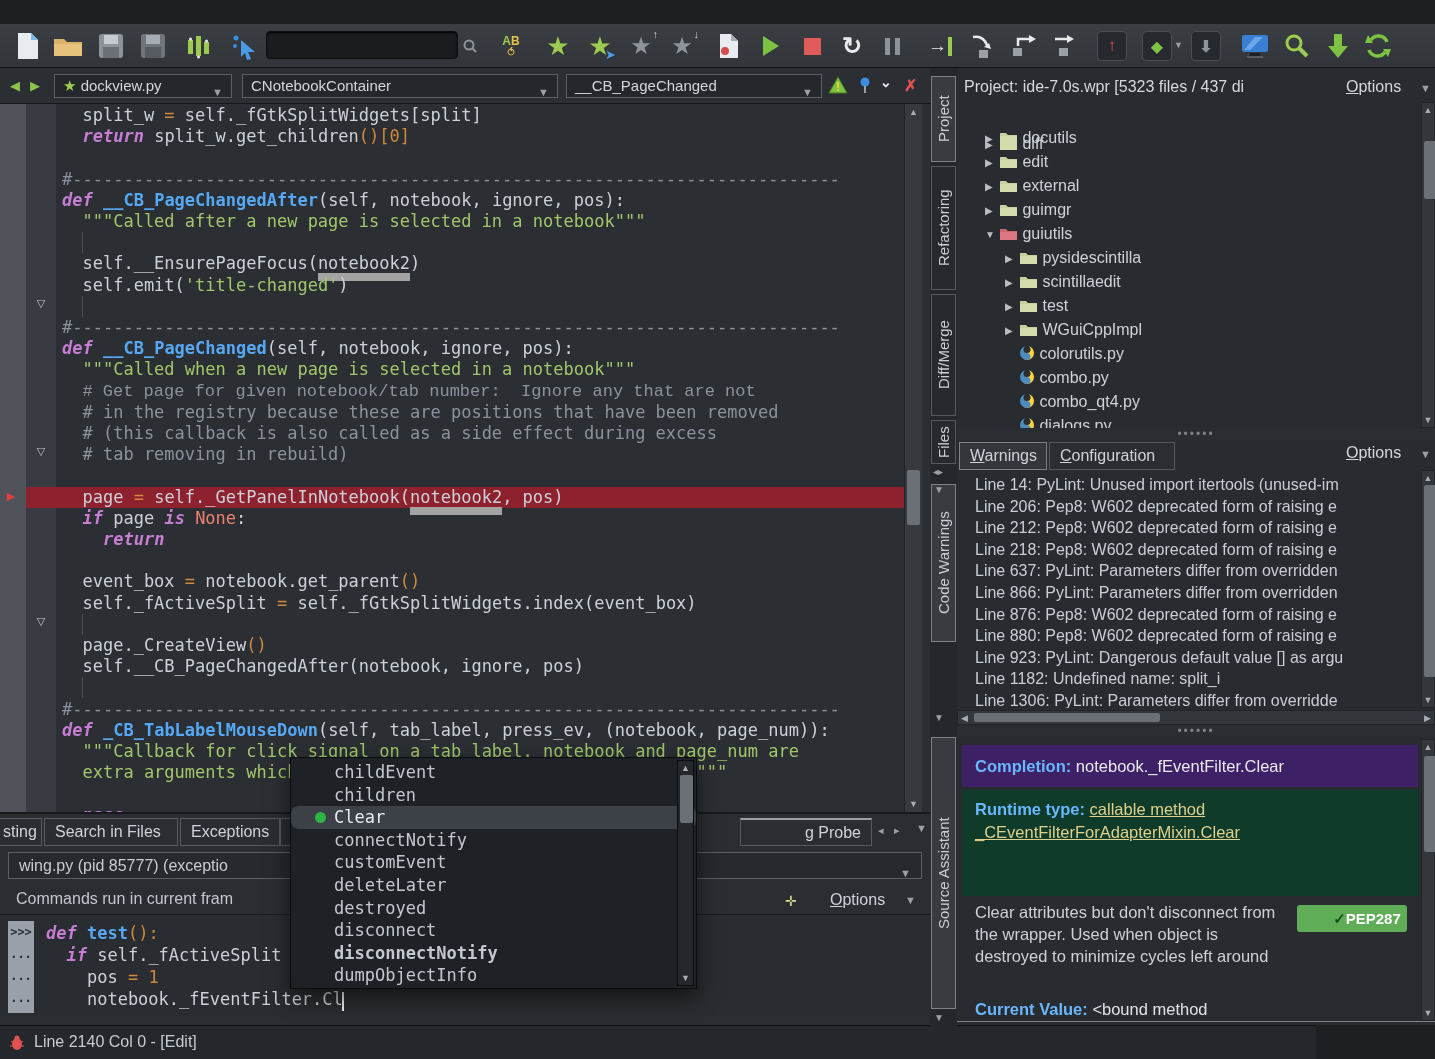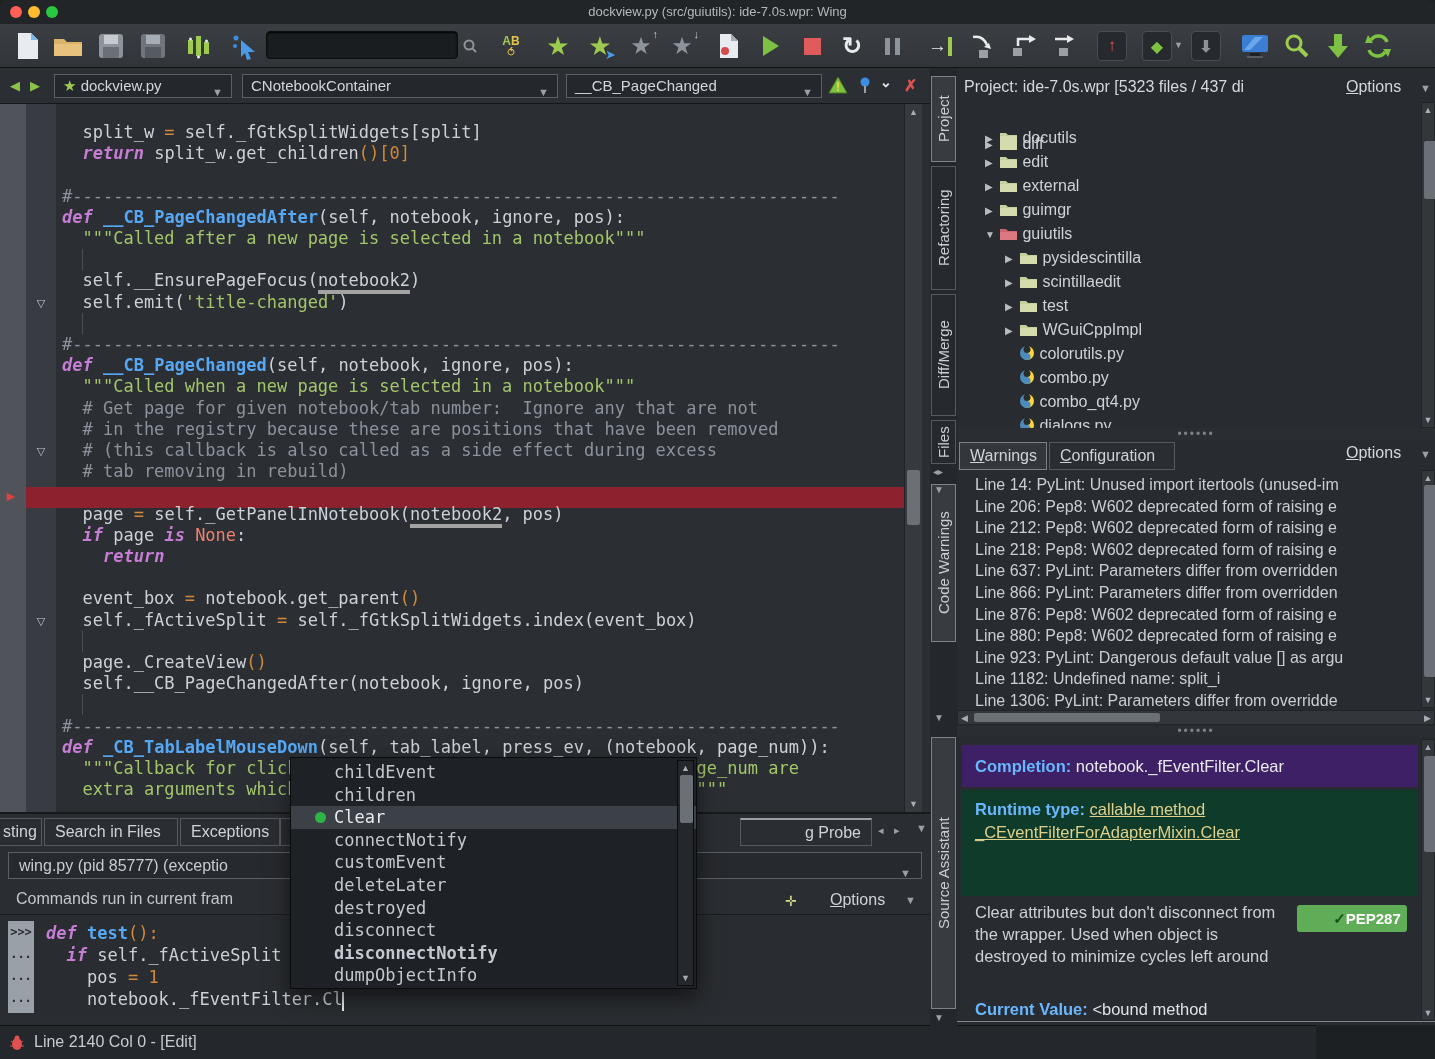--- a/index.html
+++ b/index.html
@@ -22,27 +22,27 @@
 
 #navbar { left:0; top:68px; width:930px; height:36px; background:#2b2e33; border-bottom:1px solid #15171a; }
 .ddl { position:absolute; top:6px; height:24px; background:#24272b; border:1px solid #5c6066; color:#d2d6dc; font-size:15px; line-height:22px; padding:0 8px; white-space:nowrap; overflow:hidden; }
 .caret { color:#9aa0a6; font-size:11px; position:absolute; }
 .navtri { font-size:13px; color:#8bc34a; top:10px; }
 
 
 #editor { left:0; top:104px; width:930px; height:708px; background:#2b2f34; overflow:hidden; }
 #margin1 { left:0; top:0; width:26px; height:708px; background:#50545a; }
 #margin2 { left:26px; top:0; width:30px; height:708px; background:#383c42; }
-#codewrap { left:56px; top:17px; width:848px; height:708px; overflow:hidden;padding-left:35px; }
+#codewrap { left:56px; top:0; width:848px; height:708px; overflow:hidden;padding-left:35px; }
 .cl { position:absolute; left:6px; height:21px; white-space:pre;
   font-family:"DejaVu Sans Mono",monospace; font-size:17px; line-height:21px; }
 .tk-n { color:#ccd1d9; } .tk-k { color:#c77dd4; font-style:italic; font-weight:bold; }
 .tk-d { color:#56a8f5; font-weight:bold; } .tk-s { color:#a3c66a; }
 .tk-c { color:#8b929c; } .tk-o { color:#d0883a; } .tk-N { color:#ef8070; }
-.tk-u { color:#ccd1d9; border-bottom:4px solid #a3a3a3; }
+.tk-u { color:#ccd1d9; border-bottom:8px solid #a3a3a3; }
 #redbar { left:26px; width:878px; height:21px; background:#8e212e; }
 .fold { position:absolute; left:32px; width:18px; text-align:center; color:#c6cbd2; font-size:11px; }
 .guide { position:absolute; width:1px; height:21px; background:#4a4e54; }
 #bp-arrow { left:4px; color:#e04040; font-size:14px; }
 #ed-scroll { left:904px; top:0; width:18px; height:708px; background:#36393e; border-left:1px solid #1f2226; }
 .sb-arrow { color:#a7adb4; font-size:9px; width:100%; text-align:center; position:absolute; }
 .sb-thumb { position:absolute; left:2px; width:13px; background:#6b7077; border-radius:2px; }
 
 
 #bottompanel { left:0; top:812px; width:930px; height:213px; background:#2a2d32; border-top:2px solid #17191c; }
@@ -90,26 +90,20 @@
 .sa-link { color:#dfd08c; text-decoration:underline; }
 .sa-desc { position:absolute; left:975px; font-size:16.5px; color:#ccd1d8; white-space:nowrap; }
 #sa-badge { left:1297px; top:905px; width:110px; height:27px; background:#5fae57; border-radius:3px; text-align:center; line-height:27px; font-size:15px; color:#fff; font-weight:bold;padding-left:30px; }
 #sa-current { left:975px; top:1000px; font-size:16.5px; white-space:nowrap; color:#dfe3e8; }
 #sa-panel-border { left:957px; top:1021px; width:478px; height:1px; background:#7f848a; }
 </style>
 </head>
 <body>
 <div id="win">
 
-<div class="abs" id="titlebar">
-  <div class="abs tl" style="left:10px;background:#ff5f57;"></div>
-  <div class="abs tl" style="left:28px;background:#febc2e;"></div>
-  <div class="abs tl" style="left:46px;background:#28c840;"></div>
-  <div class="abs" id="title-text">dockview.py (src/guiutils): ide-7.0s.wpr: Wing</div>
-</div>
 
 <div class="abs" id="toolbar">
   <div id="tb-icons">
         <div class="tbi" style="left: 10px;">
           <svg width="24" height="28">
             <path d="M2 1 h13 l7 7 v19 h-20 z" fill="#e8ecf0"></path>
             <path d="M15 1 l7 7 h-7 z" fill="#7db8e8"></path>
           </svg>
         </div>
         <div class="tbi" style="left: 50px;">
@@ -316,21 +310,21 @@
           <div class="cl" style="top: 107px;"><span class="tk-s">  """Called after a new page is selected in a notebook"""</span></div>
           <div class="cl" style="top: 128.2px;"></div>
           <div class="guide" style="left: 26px; top: 128.2px;"></div>
           <div class="cl" style="top: 149.4px;"><span class="tk-n">  self.__EnsurePageFocus(</span><span class="tk-u">notebook2</span><span class="tk-n">)</span></div>
           <div class="cl" style="top: 170.6px;"><span class="tk-n">  self.emit(</span><span class="tk-s">'title-changed'</span><span class="tk-n">)</span></div>
           <div class="cl" style="top: 191.8px;"></div>
           <div class="guide" style="left: 26px; top: 191.8px;"></div>
           <div class="cl" style="top: 213px;"><span class="tk-c">#---------------------------------------------------------------------------</span></div>
           <div class="cl" style="top: 234.2px;"><span class="tk-k">def</span><span class="tk-n"> </span><span class="tk-d">__CB_PageChanged</span><span class="tk-n">(self, notebook, ignore, pos):</span></div>
           <div class="cl" style="top: 255.4px;"><span class="tk-s">  """Called when a new page is selected in a notebook"""</span></div>
-          <div class="cl" style="top: 276.6px;"><span class="tk-c">  # Get page for given notebook/tab number:  Ignore any that are not</span></div>
+          <div class="cl" style="top: 276.6px; font-family: Liberation Mono, monospace;"><span class="tk-c">  # Get page for given notebook/tab number:  Ignore any that are not</span></div>
           <div class="cl" style="top: 297.8px;"><span class="tk-c">  # in the registry because these are positions that have been removed</span></div>
           <div class="cl" style="top: 319px;"><span class="tk-c">  # (this callback is also called as a side effect during excess</span></div>
           <div class="cl" style="top: 340.2px;"><span class="tk-c">  # tab removing in rebuild)</span></div>
           <div class="cl" style="top: 361.4px;"></div>
           <div class="cl" style="top: 382.6px;"><span class="tk-n">  page </span><span class="tk-o">=</span><span class="tk-n"> self._GetPanelInNotebook(</span><span class="tk-u">notebook2</span><span class="tk-n">, pos)</span></div>
           <div class="cl" style="top: 403.8px;"><span class="tk-n">  </span><span class="tk-k">if</span><span class="tk-n"> page </span><span class="tk-k">is</span><span class="tk-n"> </span><span class="tk-N">None</span><span class="tk-n">:</span></div>
           <div class="cl" style="top: 425px;"><span class="tk-n">    </span><span class="tk-k">return</span></div>
           <div class="cl" style="top: 446.2px;"></div>
           <div class="cl" style="top: 467.4px;"><span class="tk-n">  event_box </span><span class="tk-o">=</span><span class="tk-n"> notebook.get_parent</span><span class="tk-o">()</span></div>
           <div class="cl" style="top: 488.6px;"><span class="tk-n">  self._fActiveSplit </span><span class="tk-o">=</span><span class="tk-n"> self._fGtkSplitWidgets.index(event_box)</span></div>
@@ -550,21 +544,21 @@
 <div class="rscroll abs" style="left:1421px;top:739px;height:282px;">
   <div class="sb-arrow" style="top:2px;">▲</div>
   <div class="sb-thumb" style="top:16px;height:96px;"></div>
   <div class="sb-arrow" style="bottom:2px;">▼</div>
 </div>
 
 <div class="abs" id="popup">
   <div id="popup-items">
         <div class="prow" style="top: 3px;">childEvent</div>
         <div class="prow" style="top: 25.6px;">children</div>
-        <div class="prow sel" style="top: 48.2px;">Clear</div>
+        <div class="prow sel" style="top: 48.2px; border-radius: 8px;">Clear</div>
         <div class="pdot" style="top: 54.2px;"></div>
         <div class="prow" style="top: 70.8px;">connectNotify</div>
         <div class="prow" style="top: 93.4px;">customEvent</div>
         <div class="prow" style="top: 116px;">deleteLater</div>
         <div class="prow" style="top: 138.6px;">destroyed</div>
         <div class="prow" style="top: 161.2px;">disconnect</div>
         <div class="prow" style="top: 183.8px; font-weight: bold;">disconnectNotify</div>
         <div class="prow" style="top: 206.4px;">dumpObjectInfo</div>
       </div>
   <div id="pscroll">

